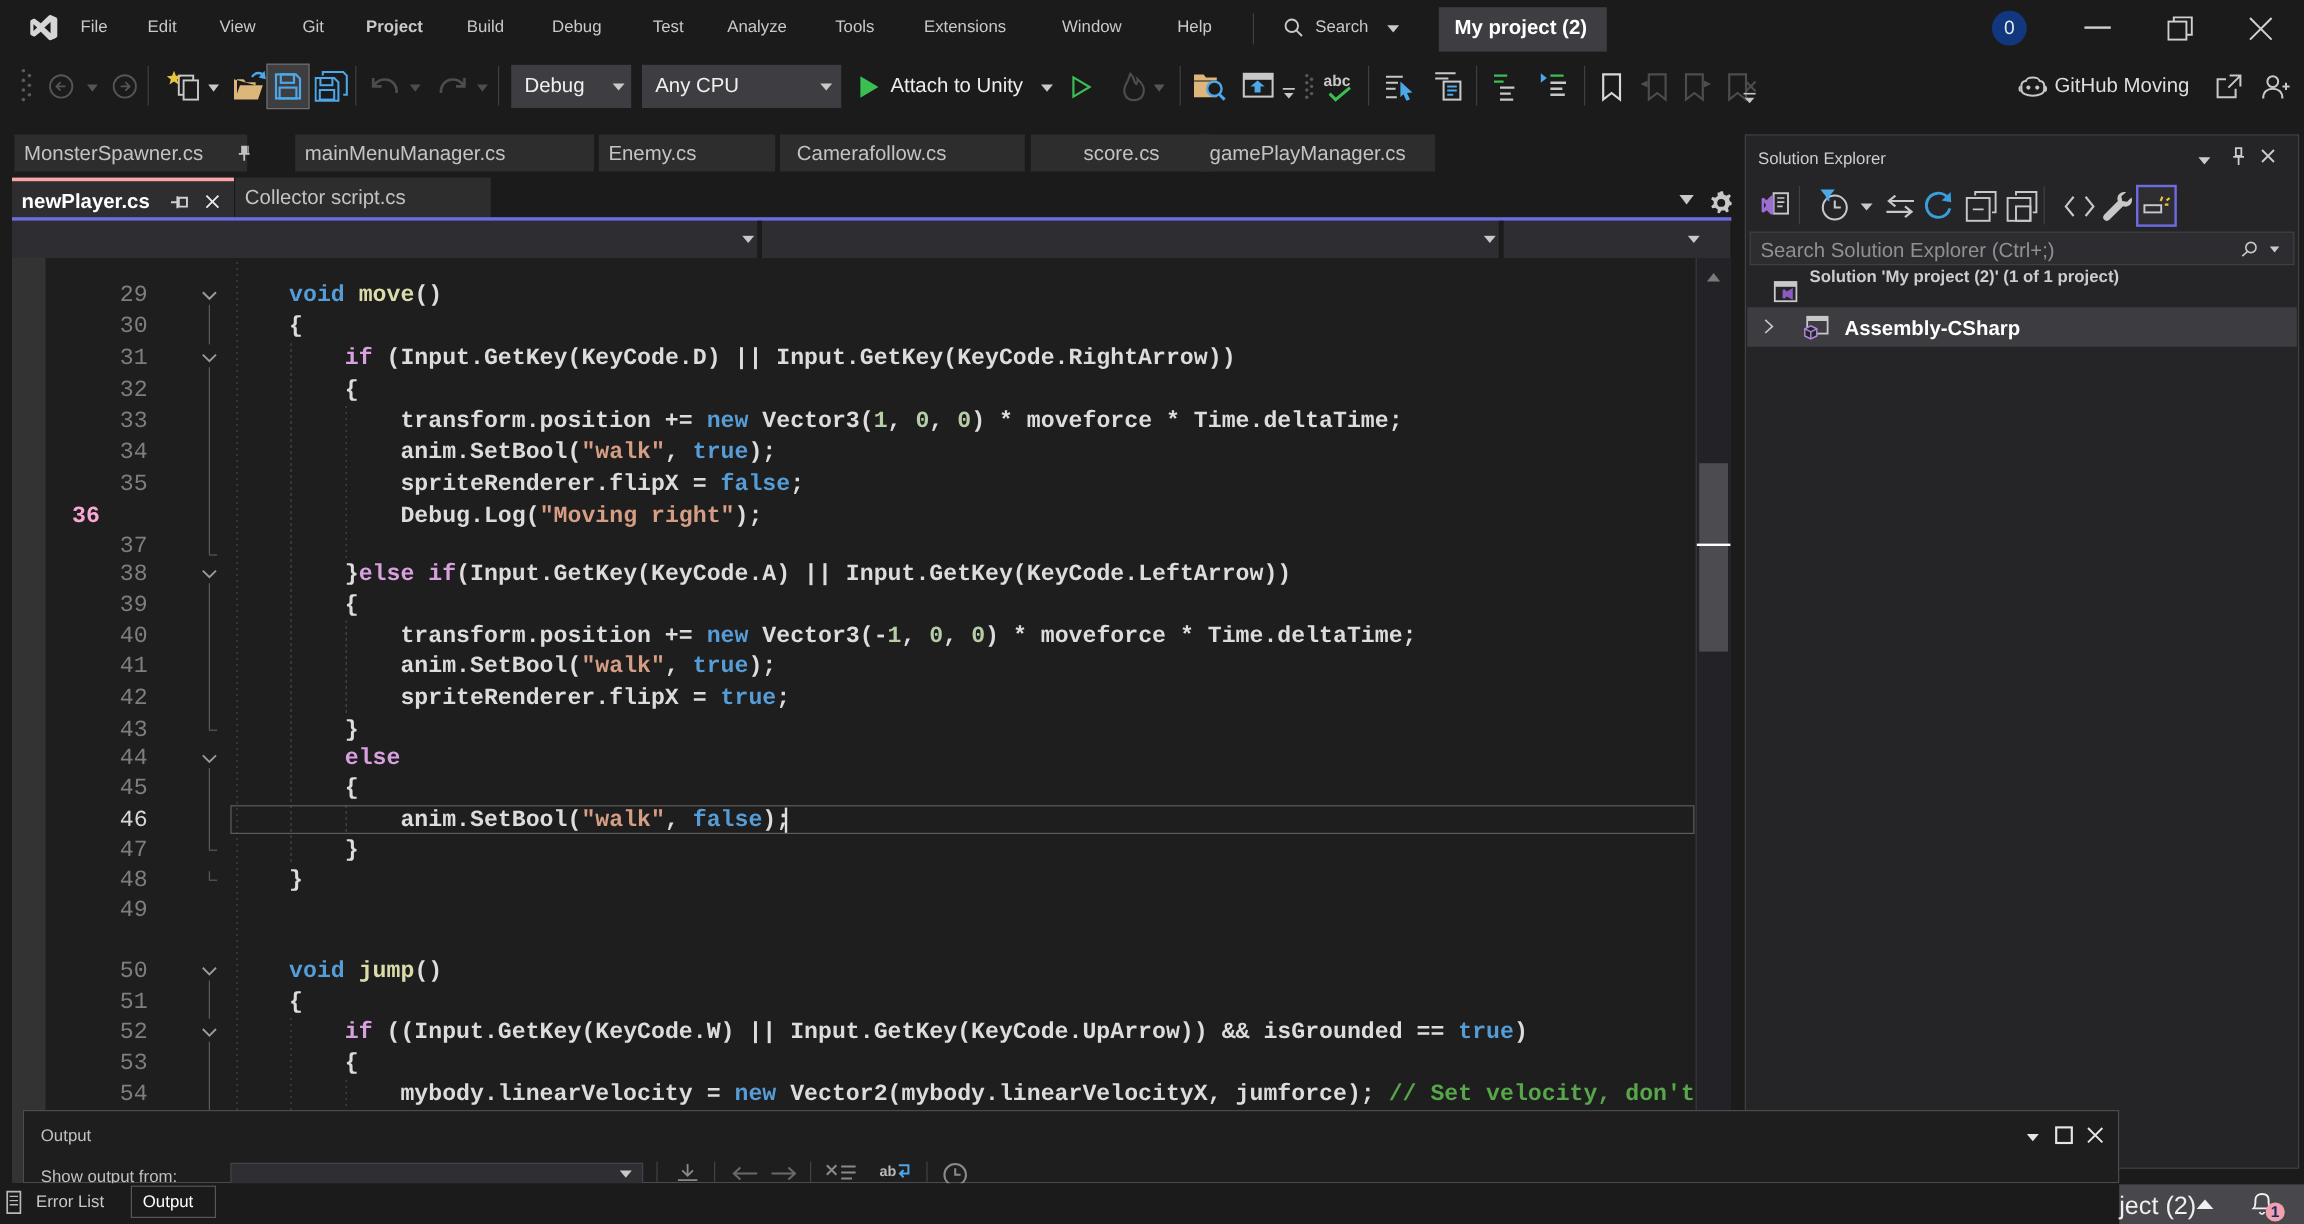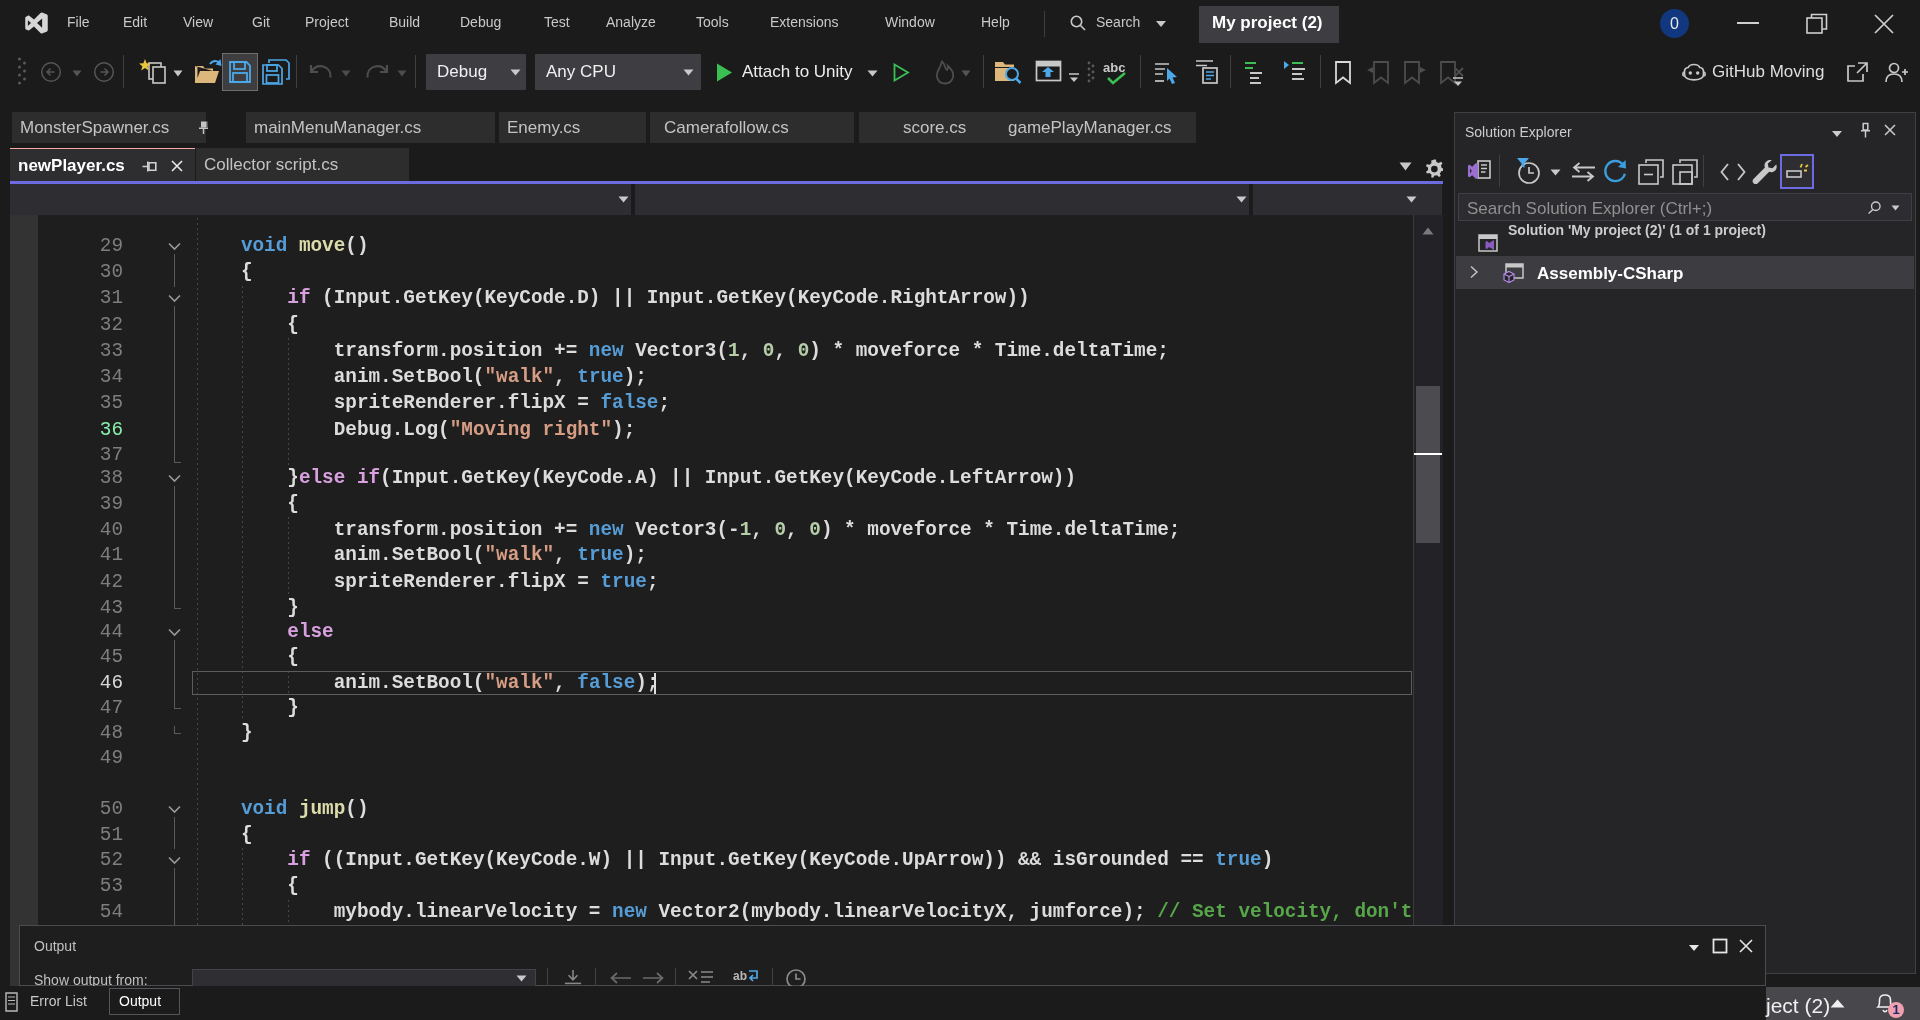--- a/index.html
+++ b/index.html
@@ -17,21 +17,21 @@
 
 <div class="abs" id="titlebar" style="left:0;top:0;width:1920px;height:47px;background:#1b1b1c;">
 
   <svg class="abs" style="left:19px;top:8px;" width="30" height="30" viewBox="0 0 24 24">
     <path fill="#d6d6d6" d="M12 9.18 L17.2 4.06 C17.66 3.61 18.34 3.48 18.91 3.72 L22 5.06 C22.61 5.32 23 5.88 23 6.54 L23 17.5 C23 18.16 22.61 18.72 22 18.98 L18.9 20.28 C18.33 20.52 17.65 20.39 17.2 19.95 L12 14.82 L8.2 17.74 C7.87 18 7.43 18.04 7.07 17.84 L5.6 17.1 C5.23 16.91 5 16.55 5 16.14 L5 7.86 C5 7.45 5.23 7.09 5.6 6.9 L7.07 6.16 C7.43 5.96 7.87 6 8.2 6.26 Z M18.5 8.3 L14.4 12 L18.5 15.7 Z M7.1 9.7 L7.1 14.3 L9.6 12 Z"></path>
   </svg>
   <div class="abs ui" style="left:67px;top:14px;">File</div>
   <div class="abs ui" style="left:123px;top:14px;">Edit</div>
   <div class="abs ui" style="left:183px;top:14px;">View</div>
   <div class="abs ui" style="left:252px;top:14px;">Git</div>
-  <div class="abs ui" style="left:305px;top:14px;">Project</div>
+  <div class="abs ui" style="left:305px;top:14px;font-weight:bold;">Project</div>
   <div class="abs ui" style="left:389px;top:14px;">Build</div>
   <div class="abs ui" style="left:460px;top:14px;">Debug</div>
   <div class="abs ui" style="left:544px;top:14px;">Test</div>
   <div class="abs ui" style="left:606px;top:14px;">Analyze</div>
   <div class="abs ui" style="left:696px;top:14px;">Tools</div>
   <div class="abs ui" style="left:770px;top:14px;">Extensions</div>
   <div class="abs ui" style="left:885px;top:14px;">Window</div>
   <div class="abs ui" style="left:981px;top:14px;">Help</div>
   <div class="abs" style="left:1044px;top:11px;width:1px;height:26px;background:#3f3f42;"></div>
 
@@ -267,21 +267,21 @@
       <path stroke="#c3c3c3" stroke-width="1.5" d="M3 8.2 L12 8.2 M7.5 8.2 L7.5 14"></path>
       <path fill="#8a8a8a" d="M10 1.5 L11.5 1.5 L11.5 7.5 L10 7.5 Z"></path>
     </svg>
 </div>
 <div class="tab1" style="left:246px;width:249px;">mainMenuManager.cs</div>
 <div class="tab1" style="left:499px;width:147px;">Enemy.cs</div>
 <div class="tab1" style="left:650px;width:204px;padding-left:14px;">Camerafollow.cs</div>
 <div class="tab1" style="left:859px;width:148px;padding-left:44px;">score.cs</div>
 <div class="tab1" style="left:1000px;width:196px;">gamePlayManager.cs</div>
 
-<div class="tab2" style="left:10px;width:185px;border-top:1px solid #fca5a5;background:#2e2e31;color:#ffffff;font-weight:bold;">newPlayer.cs
+<div class="tab2" style="left:10px;width:185px;border-top:3px solid #fca5a5;background:#2e2e31;color:#ffffff;font-weight:bold;">newPlayer.cs
   <svg class="abs" style="left:132px;top:10px;" width="16" height="15" viewBox="0 0 16 15">
       <path fill="none" stroke="#d0d0d0" stroke-width="1.6" d="M0.5 7.5 L5 7.5 M5.8 2.5 L5.8 12.5"></path>
       <path fill="none" stroke="#d0d0d0" stroke-width="1.6" d="M7 3.8 L13.8 3.8 L13.8 11.2 L7 11.2 Z"></path>
     </svg>
   <svg class="abs" style="left:160px;top:10px;" width="14" height="14" viewBox="0 0 14 14">
       <path d="M2 2 L12 12 M12 2 L2 12" stroke="#e8e8e8" stroke-width="1.6"></path>
     </svg>
 </div>
 <div class="tab2" style="left:196px;width:213px;">Collector script.cs</div>
 
@@ -319,21 +319,21 @@
   <div class="abs" style="left:0;top:0;width:28px;height:771px;background:#333333;"></div>
 
   <div id="lnums">
       <pre class="abs" style="left:50px;top:17.6px;width:63px;text-align:right;font-weight:normal;color:#7e7e7e">29</pre>
       <pre class="abs" style="left:50px;top:43.9px;width:63px;text-align:right;font-weight:normal;color:#7e7e7e">30</pre>
       <pre class="abs" style="left:50px;top:70.3px;width:63px;text-align:right;font-weight:normal;color:#7e7e7e">31</pre>
       <pre class="abs" style="left:50px;top:96.7px;width:63px;text-align:right;font-weight:normal;color:#7e7e7e">32</pre>
       <pre class="abs" style="left:50px;top:123.1px;width:63px;text-align:right;font-weight:normal;color:#7e7e7e">33</pre>
       <pre class="abs" style="left:50px;top:149.0px;width:63px;text-align:right;font-weight:normal;color:#7e7e7e">34</pre>
       <pre class="abs" style="left:50px;top:175.2px;width:63px;text-align:right;font-weight:normal;color:#7e7e7e">35</pre>
-      <pre class="abs" style="left:50px;top:201.6px;width:63px;text-align:right;font-weight:normal;color:#86efac">36</pre>
+      <pre class="abs" style="left:50px;top:201.6px;width:63px;text-align:left;font-weight:bold;color:#f9a8d4">36</pre>
       <pre class="abs" style="left:50px;top:227.3px;width:63px;text-align:right;font-weight:normal;color:#7e7e7e">37</pre>
       <pre class="abs" style="left:50px;top:250.2px;width:63px;text-align:right;font-weight:normal;color:#7e7e7e">38</pre>
       <pre class="abs" style="left:50px;top:275.7px;width:63px;text-align:right;font-weight:normal;color:#7e7e7e">39</pre>
       <pre class="abs" style="left:50px;top:301.5px;width:63px;text-align:right;font-weight:normal;color:#7e7e7e">40</pre>
       <pre class="abs" style="left:50px;top:327.4px;width:63px;text-align:right;font-weight:normal;color:#7e7e7e">41</pre>
       <pre class="abs" style="left:50px;top:353.7px;width:63px;text-align:right;font-weight:normal;color:#7e7e7e">42</pre>
       <pre class="abs" style="left:50px;top:379.9px;width:63px;text-align:right;font-weight:normal;color:#7e7e7e">43</pre>
       <pre class="abs" style="left:50px;top:404.2px;width:63px;text-align:right;font-weight:normal;color:#7e7e7e">44</pre>
       <pre class="abs" style="left:50px;top:429.2px;width:63px;text-align:right;font-weight:normal;color:#7e7e7e">45</pre>
       <pre class="abs" style="left:50px;top:454.7px;width:63px;text-align:right;font-weight:normal;color:#d8d8d8">46</pre>

